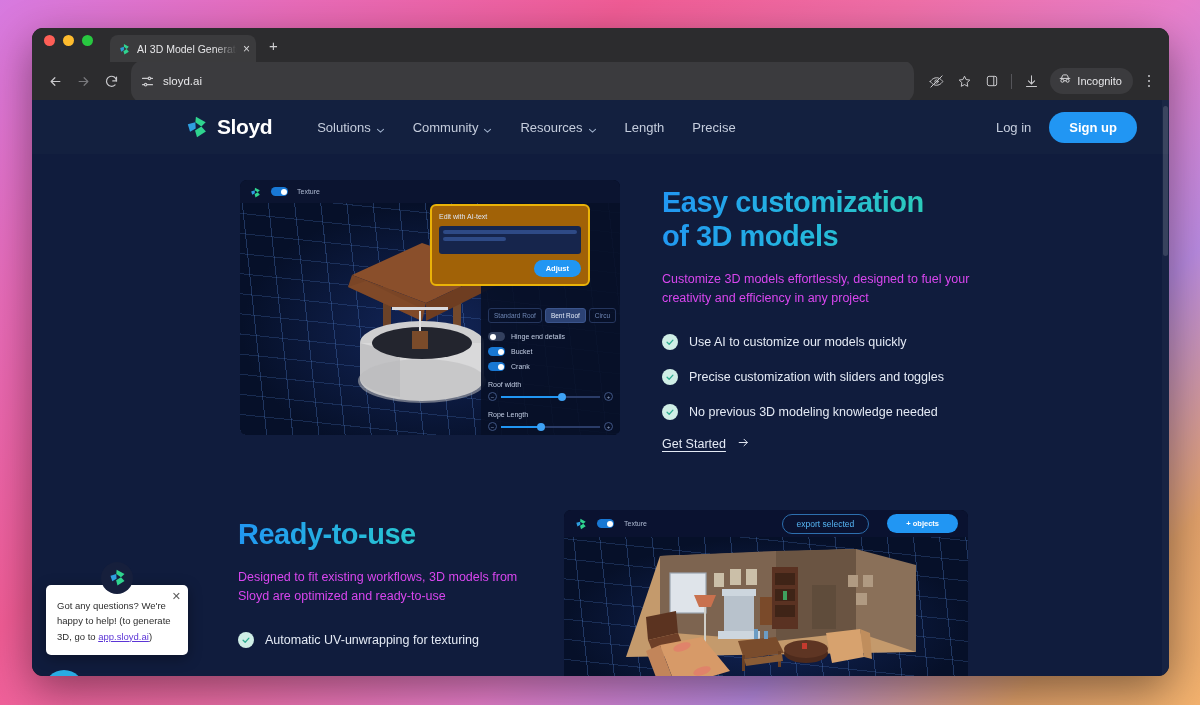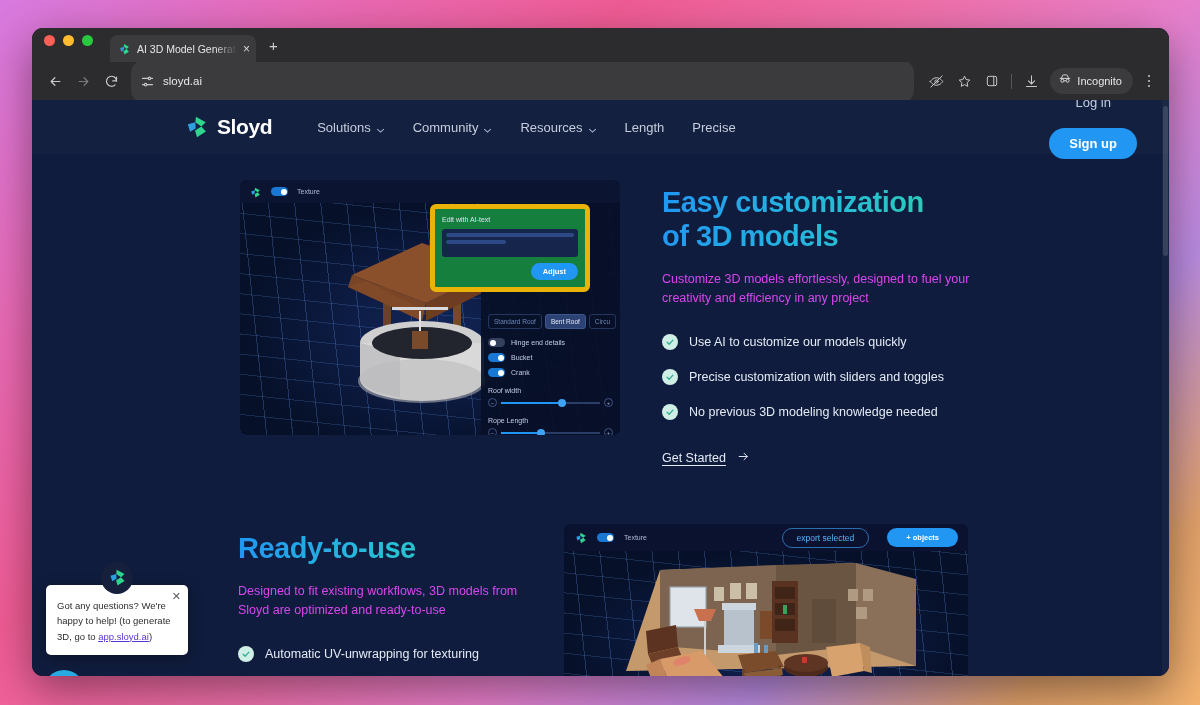--- a/index.html
+++ b/index.html
@@ -87,21 +87,21 @@
     position: relative;
   }
   .brand { display: flex; align-items: center; gap: 7px; }
   .brand-mark { width: 26px; height: 26px; }
   .brand-name { font-size: 21px; font-weight: 700; color: #ffffff; letter-spacing: -0.4px; }
   .navlinks { display: flex; align-items: flex-start; gap: 28px; margin-left: 45px; }
   .navlink {
     font-size: 13px; color: #c5cddd; display: flex; align-items: center; gap: 5px;
   }
   .chev { width: 9px; height: 9px; }
-  .nav-right { margin-left: auto; display: flex; align-items: center; gap: 18px; flex-direction: column; }
+  .nav-right { margin-left: auto; display: flex; align-items: center; gap: 18px; }
   .login { font-size: 13px; color: #c5cddd; }
   .signup {
     background: #2196f3; color: #fff; font-size: 13px; font-weight: 600;
     border-radius: 18px; padding: 8px 20px; border: none;
   }
   
   .section1 { display: flex; padding: 26px 0 0 208px; gap: 42px; }
   
   .appcard1 {
     width: 380px; height: 255px; border-radius: 7px; overflow: hidden;
@@ -126,21 +126,21 @@
   .viewport3d { position: absolute; inset: 23px 0 0 0; overflow: hidden; }
   
   .apppanel {
     position: absolute; right: 0; top: 0; bottom: 0; width: 139px;
     background: rgba(8,16,40,0.93); z-index: 3; padding: 8px 7px;
   }
   .panel-head { display: flex; align-items: center; gap: 5px; margin-bottom: 6px; }
   .panel-title { font-size: 8px; color: #dde4f2; font-weight: 600; flex: 1 1 auto; }
   .panel-icon { width: 10px; height: 10px; color: #9aa8c4; }
   .ai-card {
-    background: #15803d; border: 5px solid #eab308; border-radius: 6px;
+    background: #a16207; border: 2px solid #eab308; border-radius: 6px;
     padding: 7px; margin-bottom: 22px; position: relative;
     left: -58px; width: 160px;
   }
   .ai-title { font-size: 7px; color: #dde4f2; margin-bottom: 6px; }
   .ai-input { background: #16254c; border-radius: 3px; height: 28px; padding: 4px; }
   .ai-bar { height: 4px; background: #2e4a86; border-radius: 2px; margin-bottom: 3px; }
   .ai-bar.short { width: 47%; }
   .adjust-btn {
     background: #2196f3; color: #fff; font-size: 7.5px; font-weight: 600;
     border-radius: 9px; padding: 4px 12px; border: none; float: right; margin-top: 6px;
@@ -177,21 +177,21 @@
     font-size: 12.5px; color: #d946ef; line-height: 1.52; margin-top: 17px;
   }
   .feat-list { margin-top: 26px; display: flex; flex-direction: column; gap: 19px; }
   .feat { display: flex; align-items: center; gap: 11px; }
   .check {
     width: 16px; height: 16px; border-radius: 50%; background: #cfeee6;
     display: flex; align-items: center; justify-content: center; flex: 0 0 16px;
   }
   .feat-label { font-size: 12.5px; color: #e4eaf5; }
   .getstarted {
-    margin-top: 30px; display: inline-flex; align-items: center; gap: 10px;
+    margin-top: 16px; display: inline-flex; align-items: center; gap: 10px;
     font-size: 12.5px; color: #e4eaf5; text-decoration: underline;
     text-underline-offset: 3px;
   }
   
   .section2 { display: flex; padding: 58px 0 0 206px; gap: 26px; align-items: flex-start; }
   .sec2text { width: 300px; padding-top: 8px; }
   .h2b { font-size: 29px; font-weight: 700; letter-spacing: -0.5px;
     background: linear-gradient(100deg,#2196f3 0%, #27c0d6 50%, #2fd4a8 100%);
     -webkit-background-clip: text; background-clip: text; color: transparent; }
   .appcard2 {

